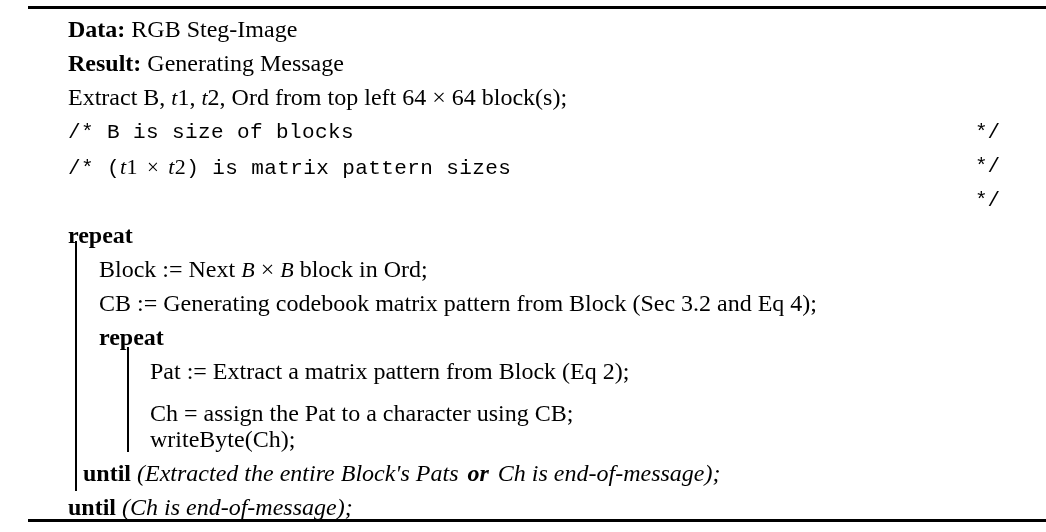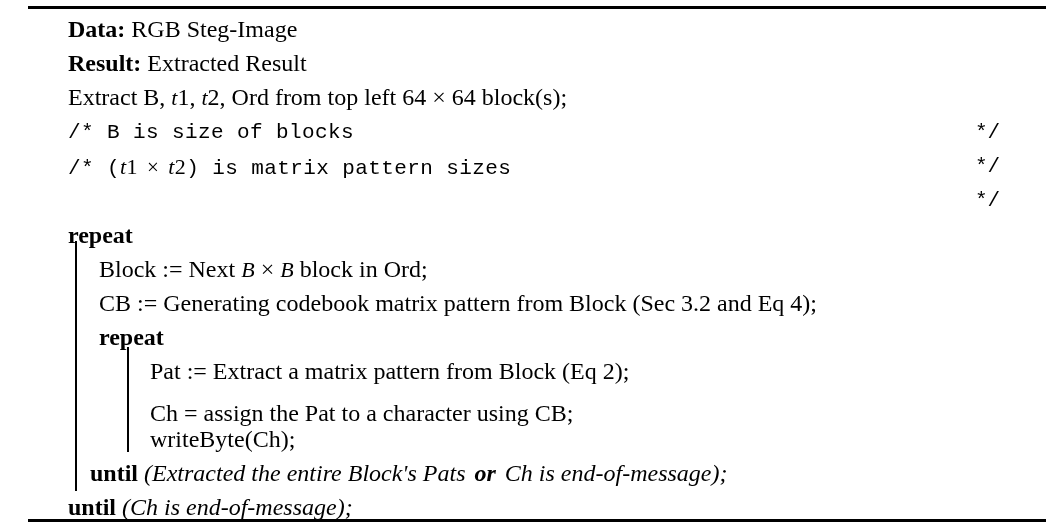--- a/index.html
+++ b/index.html
@@ -40,21 +40,21 @@
   }
   .txt {
     position: absolute;
     white-space: nowrap;
   }
 
   
   .ind0 { left: 68px; }
   .ind1 { left: 99px; }
   .ind2 { left: 150px; }
-  .ind1b { left: 90px; }
+  .ind1b { left: 83px; }
 
   
   .b  { font-weight: bold; }
   .i  { font-style: italic; }
   .bi { font-weight: bold; font-style: italic; }
   .mono {
     font-family: "Liberation Mono", "DejaVu Sans Mono", monospace;
     font-size: 21px;
     letter-spacing: 0.4px;
   }
@@ -90,21 +90,21 @@
 
 <div id="algorithm-root">
 
   <div class="rule rule-top"></div>
 
   <div class="line" style="top:12px;">
     <span class="txt ind0"><span class="b">Data:</span> <span>RGB Steg-Image</span></span>
   </div>
 
   <div class="line" style="top:46px;">
-    <span class="txt ind0"><span class="b">Result:</span> <span>Extracted Result</span></span>
+    <span class="txt ind0"><span class="b">Result:</span> <span>Generating Message</span></span>
   </div>
 
   <div class="line" style="top:80px;padding-left:23px;">
     <span class="txt ind0"><span>Extract B,</span> <span class="mathvar">t</span><span>1</span><span>,</span> <span class="mathvar">t</span><span>2</span><span>, Ord from top left</span> <span>64</span> <span>×</span> <span>64</span> <span>block(s);</span></span>
   </div>
 
   <div class="line" style="top:116px;">
     <span class="txt ind0 mono"><span>/*</span> <span>B is size of blocks</span></span>
     <span class="cend">*/</span>
   </div>

